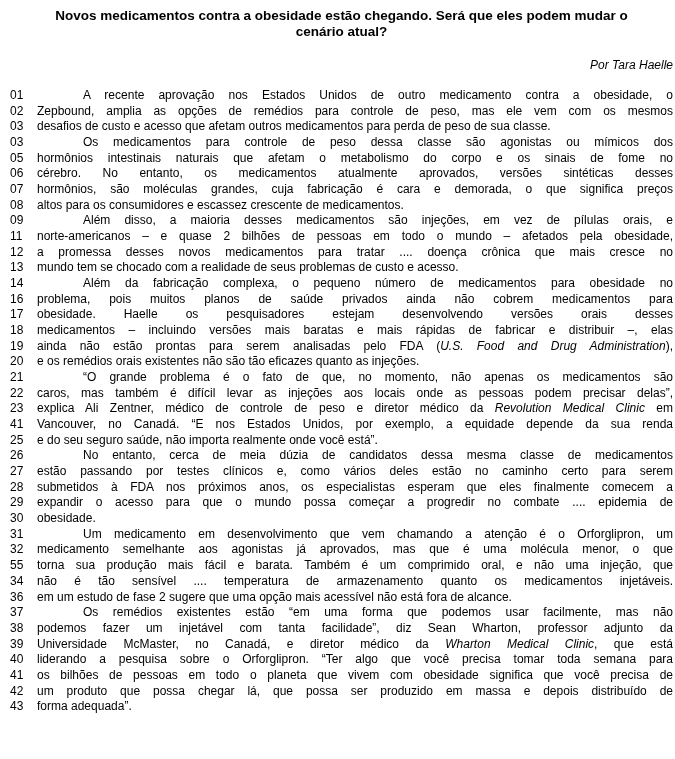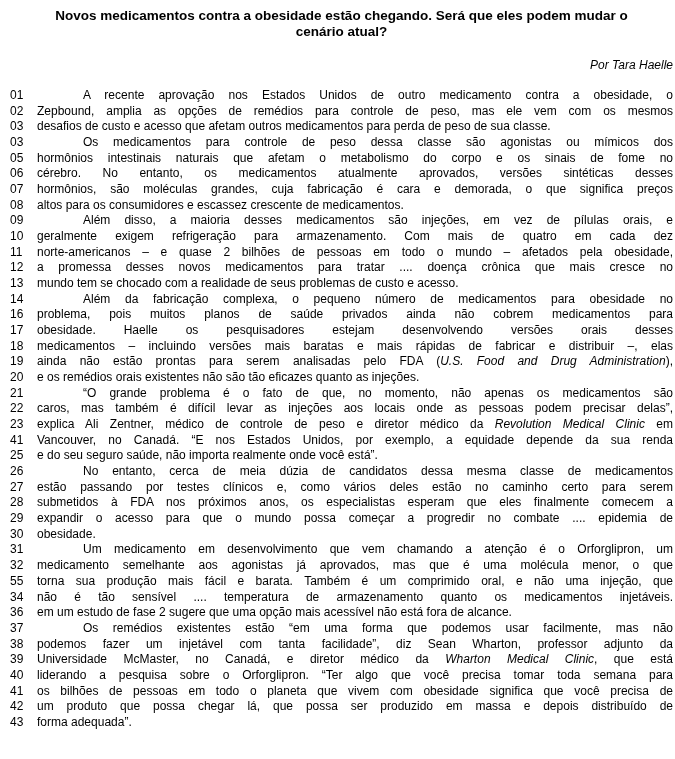--- a/index.html
+++ b/index.html
@@ -100,24 +100,20 @@
       </div>
       <div class="line last">
         <span class="num">08</span>
         <span class="txt"><span>altos para os consumidores e escassez crescente de medicamentos.</span></span>
       </div>
       <div class="line">
         <span class="num">09</span>
         <span class="txt indent"><span>Além disso, a maioria desses medicamentos são injeções, em vez de pílulas orais, e</span></span>
       </div>
       <div class="line">
-        <span class="num">10</span>
-        <span class="txt"><span>geralmente exigem refrigeração para armazenamento. Com mais de quatro em cada dez</span></span>
-      </div>
-      <div class="line">
         <span class="num">11</span>
         <span class="txt"><span>norte-americanos – e quase 2 bilhões de pessoas em todo o mundo – afetados pela obesidade,</span></span>
       </div>
       <div class="line">
         <span class="num">12</span>
         <span class="txt"><span>a promessa desses novos medicamentos para tratar .... doença crônica que mais cresce no</span></span>
       </div>
       <div class="line last">
         <span class="num">13</span>
         <span class="txt"><span>mundo tem se chocado com a realidade de seus problemas de custo e acesso.</span></span>

